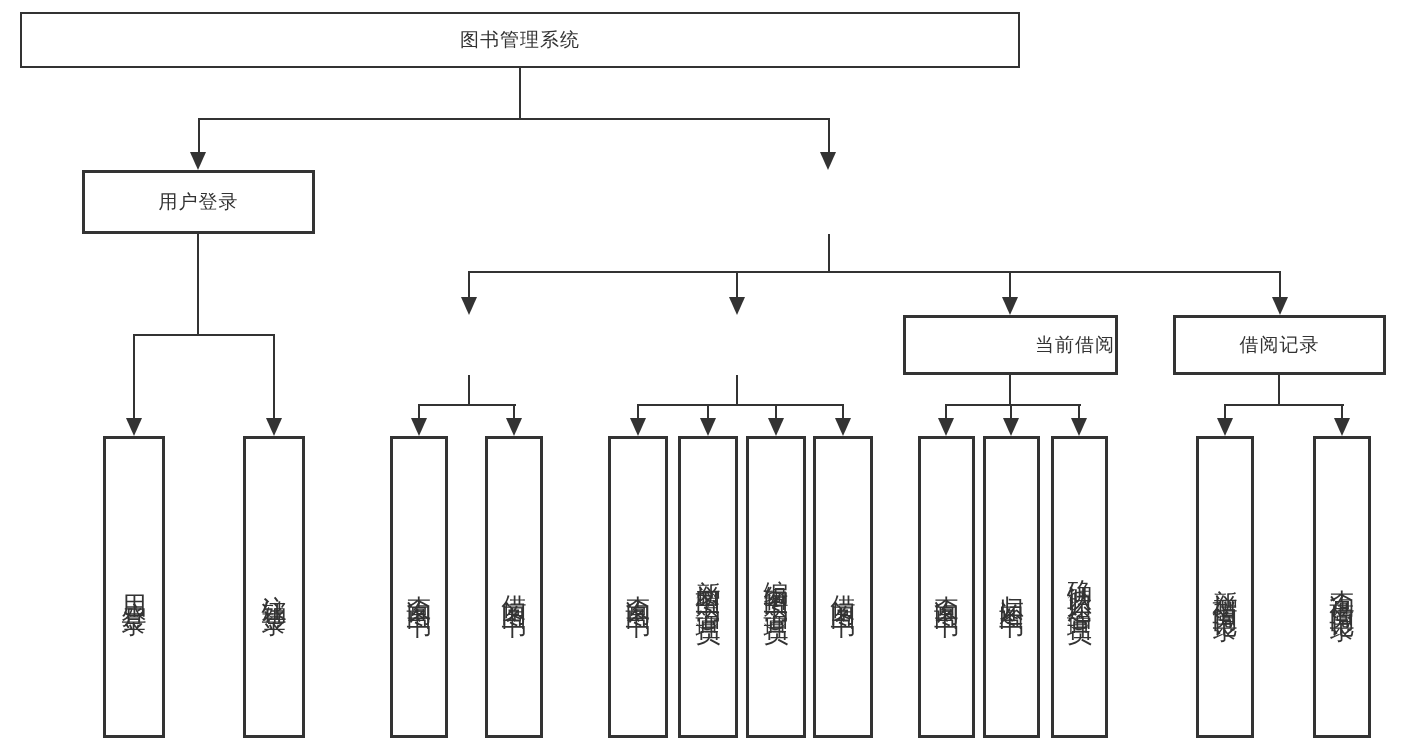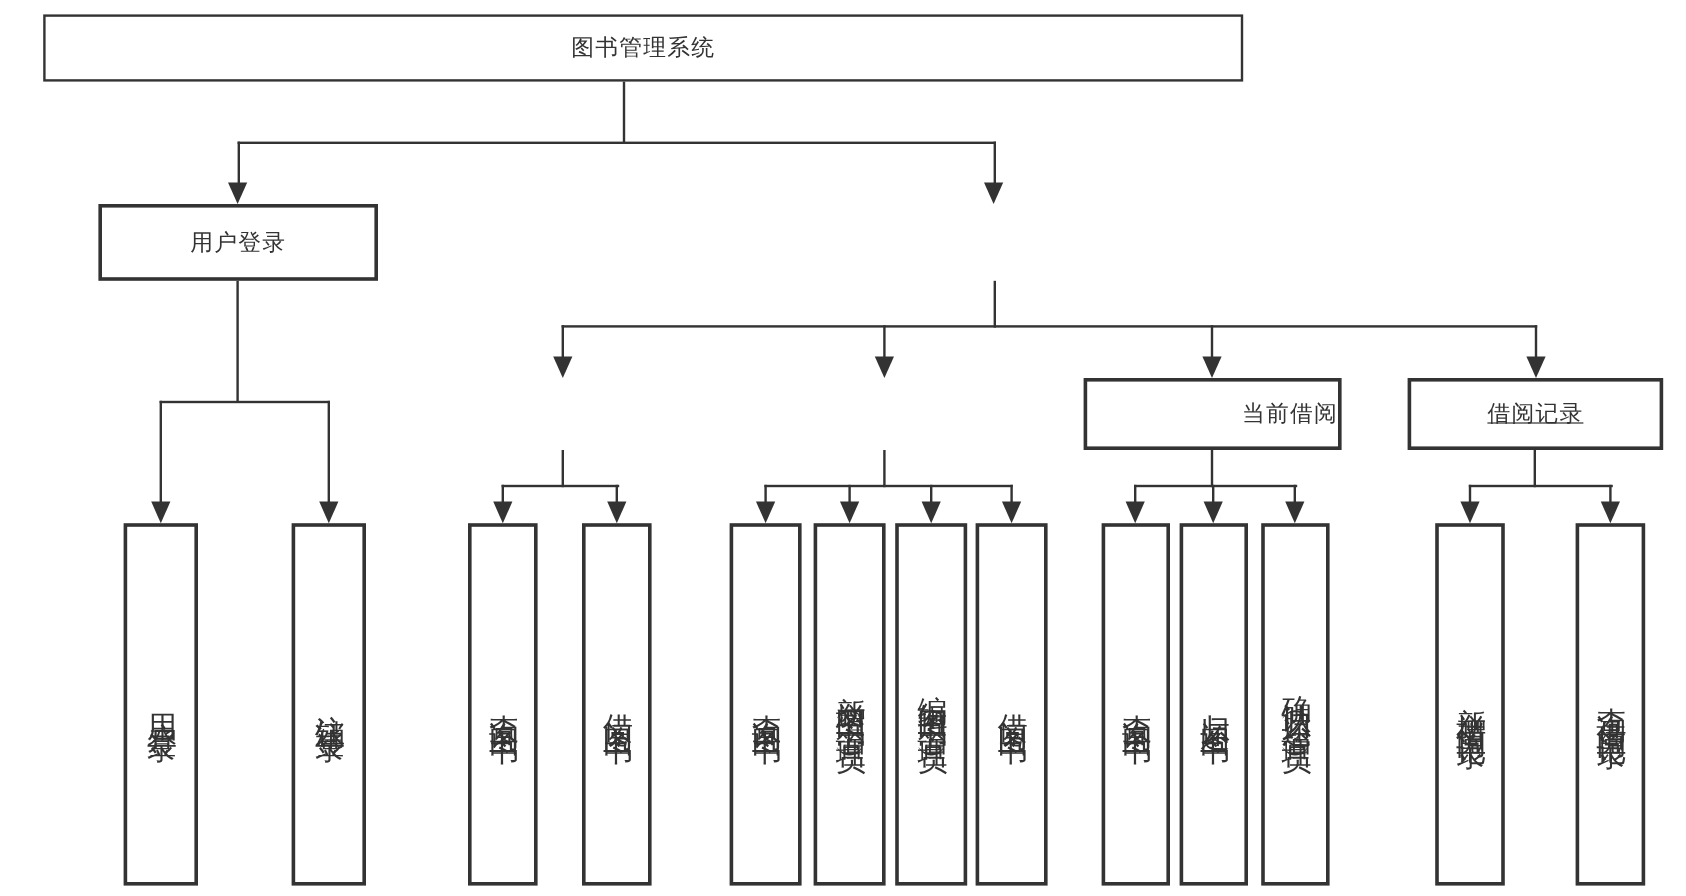--- a/index.html
+++ b/index.html
@@ -17,21 +17,21 @@
     box-sizing: border-box;
     background: #ffffff;
     border: 3px solid #333333;
     display: flex;
     align-items: center;
     justify-content: center;
     font-size: 19px;
     letter-spacing: 1px;
     white-space: nowrap;
   }
-  .box.root { border-width: 2px; margin-left: 16px; }
+  .box.root { border-width: 2px; }
   .vbox {
     position: absolute;
     box-sizing: border-box;
     background: #ffffff;
     border: 3px solid #333333;
     display: flex;
     align-items: center;
     justify-content: center;
   }
   .vlabel {
@@ -74,21 +74,21 @@
     <span>用户登录</span>
   </div>
 
 
 
 
   <div class="box" style="left:903px; top:315px; width:215px; height:60px;justify-content:flex-end;">
     <span>当前借阅</span>
   </div>
 
-  <div class="box" style="left:1173px; top:315px; width:213px; height:60px;text-decoration:underline;">
+  <div class="box" style="left:1173px; top:315px; width:213px; height:60px;">
     <span>借阅记录</span>
   </div>
 
   <div class="vbox" style="left:103px; top:436px; width:62px; height:302px;">
     <span class="vlabel">用户登录</span>
   </div>
   <div class="vbox" style="left:243px; top:436px; width:62px; height:302px;">
     <span class="vlabel">注销登录</span>
   </div>
 

